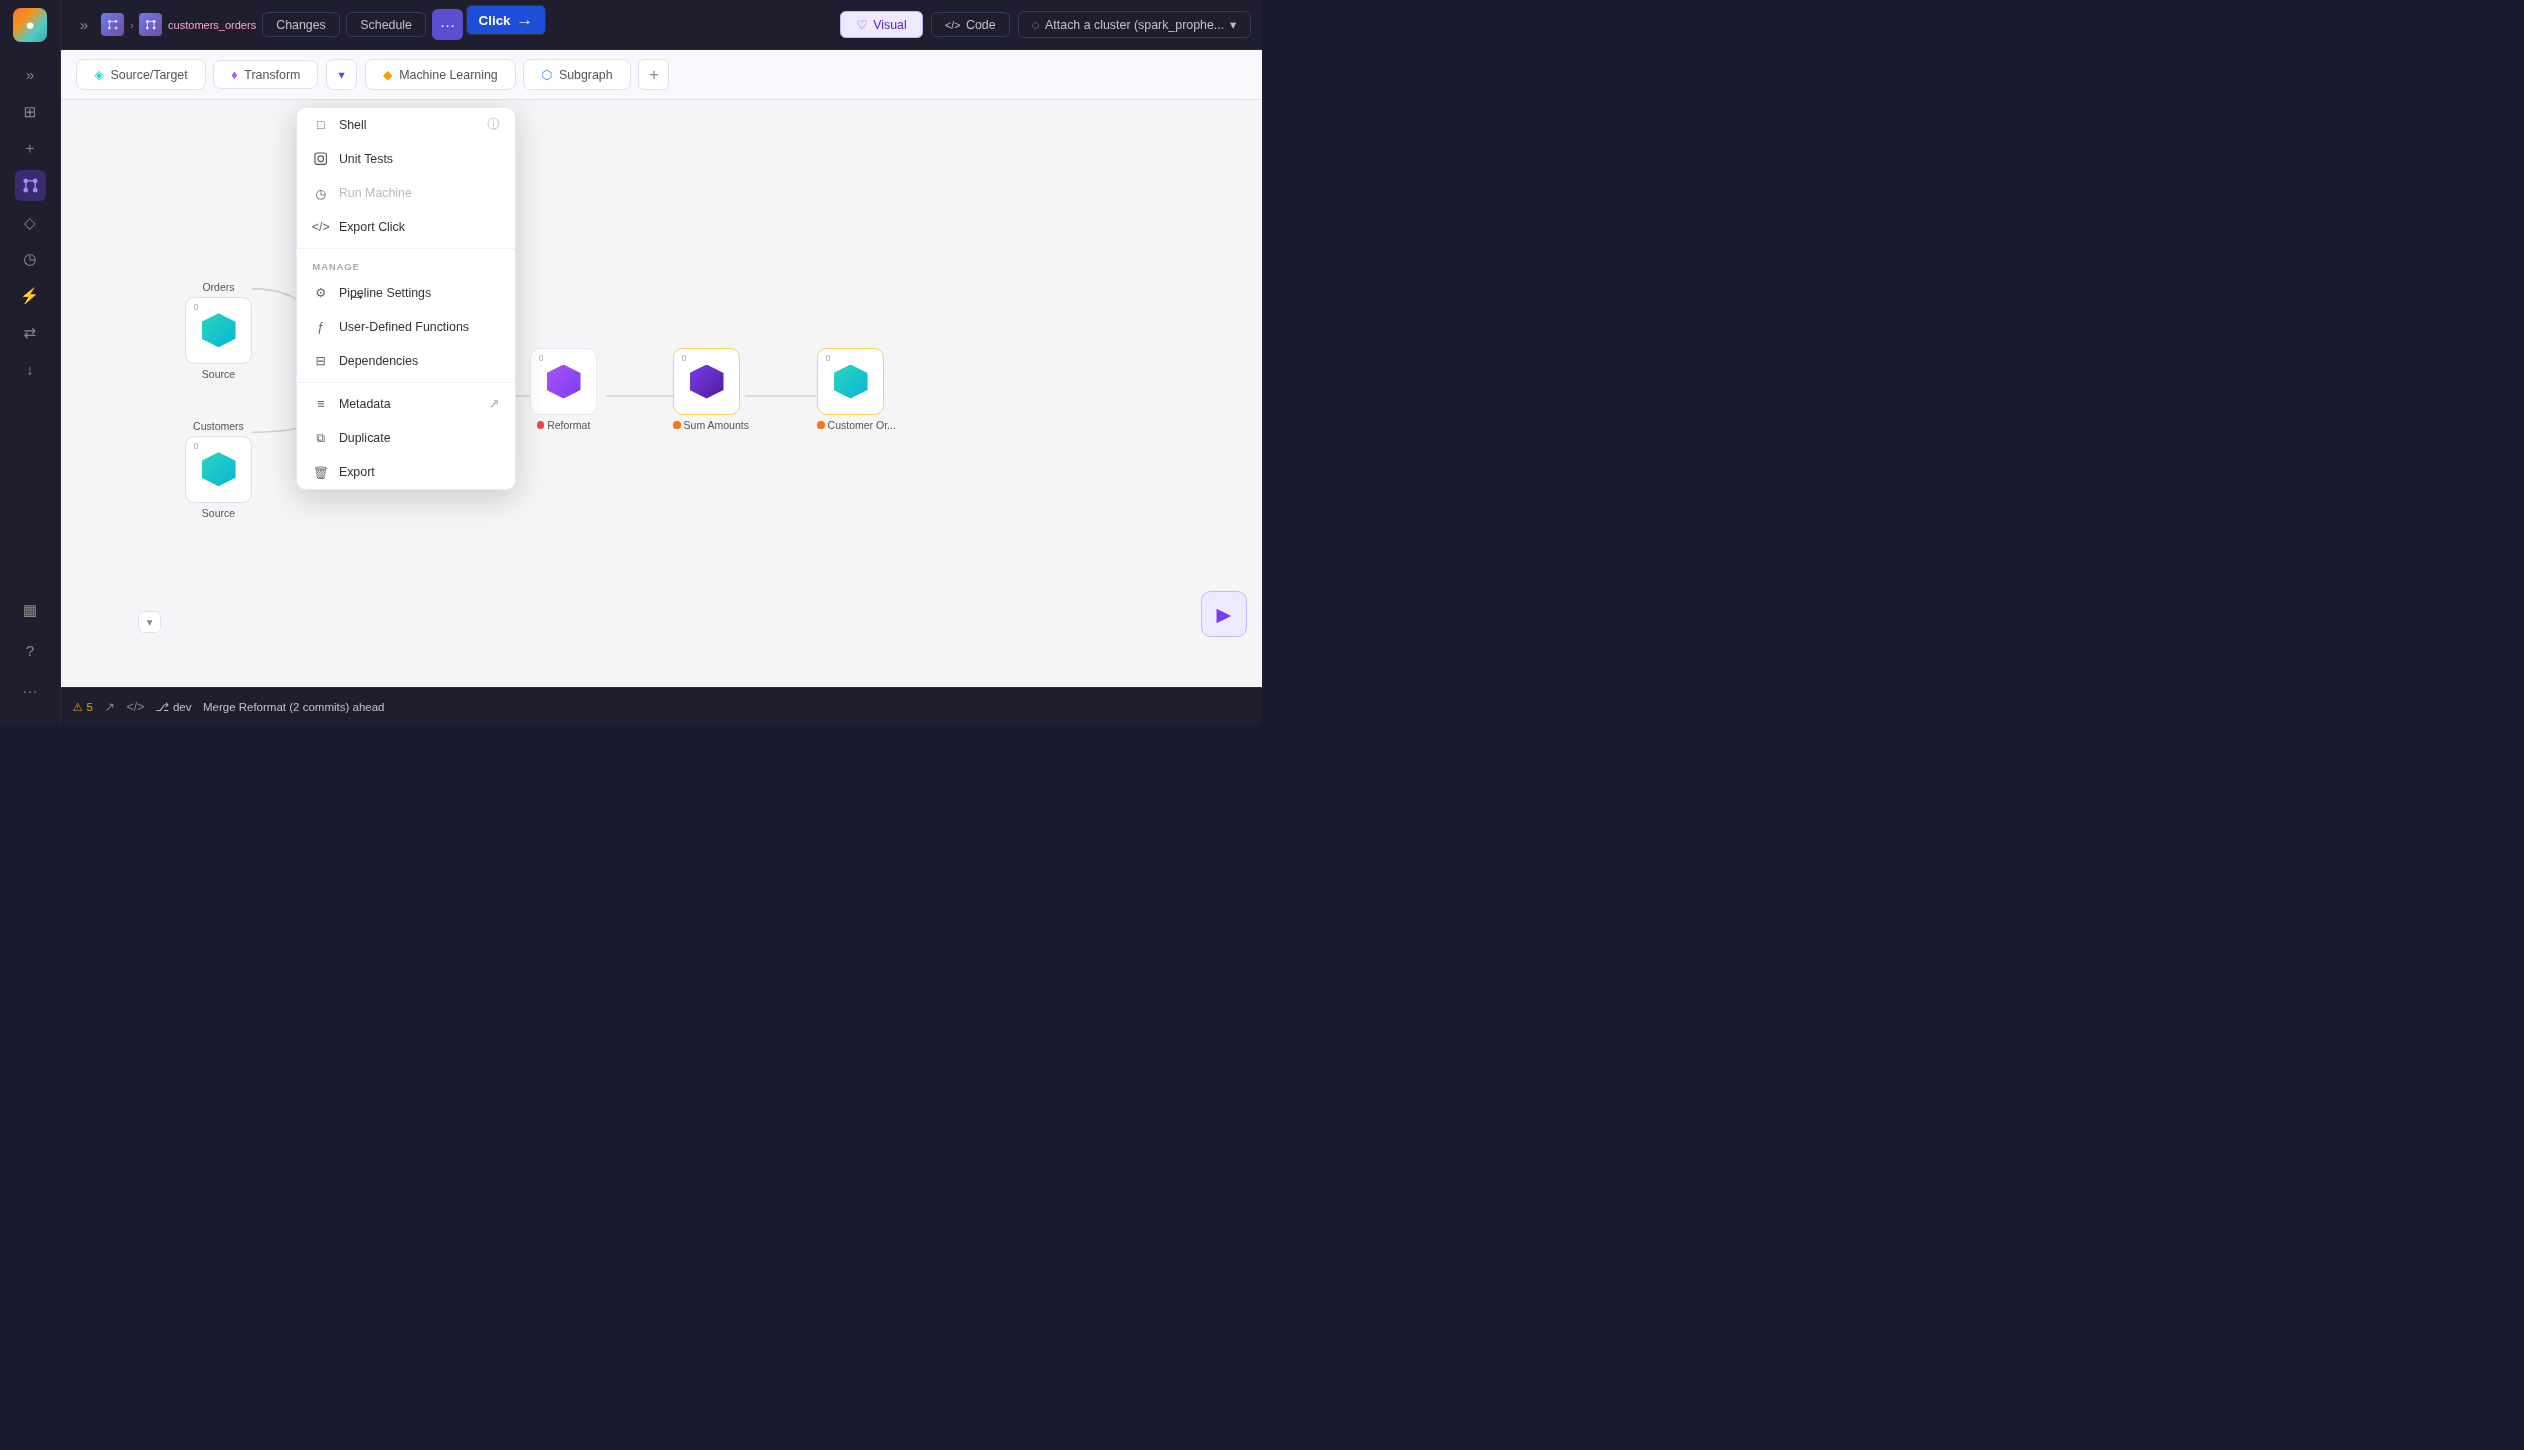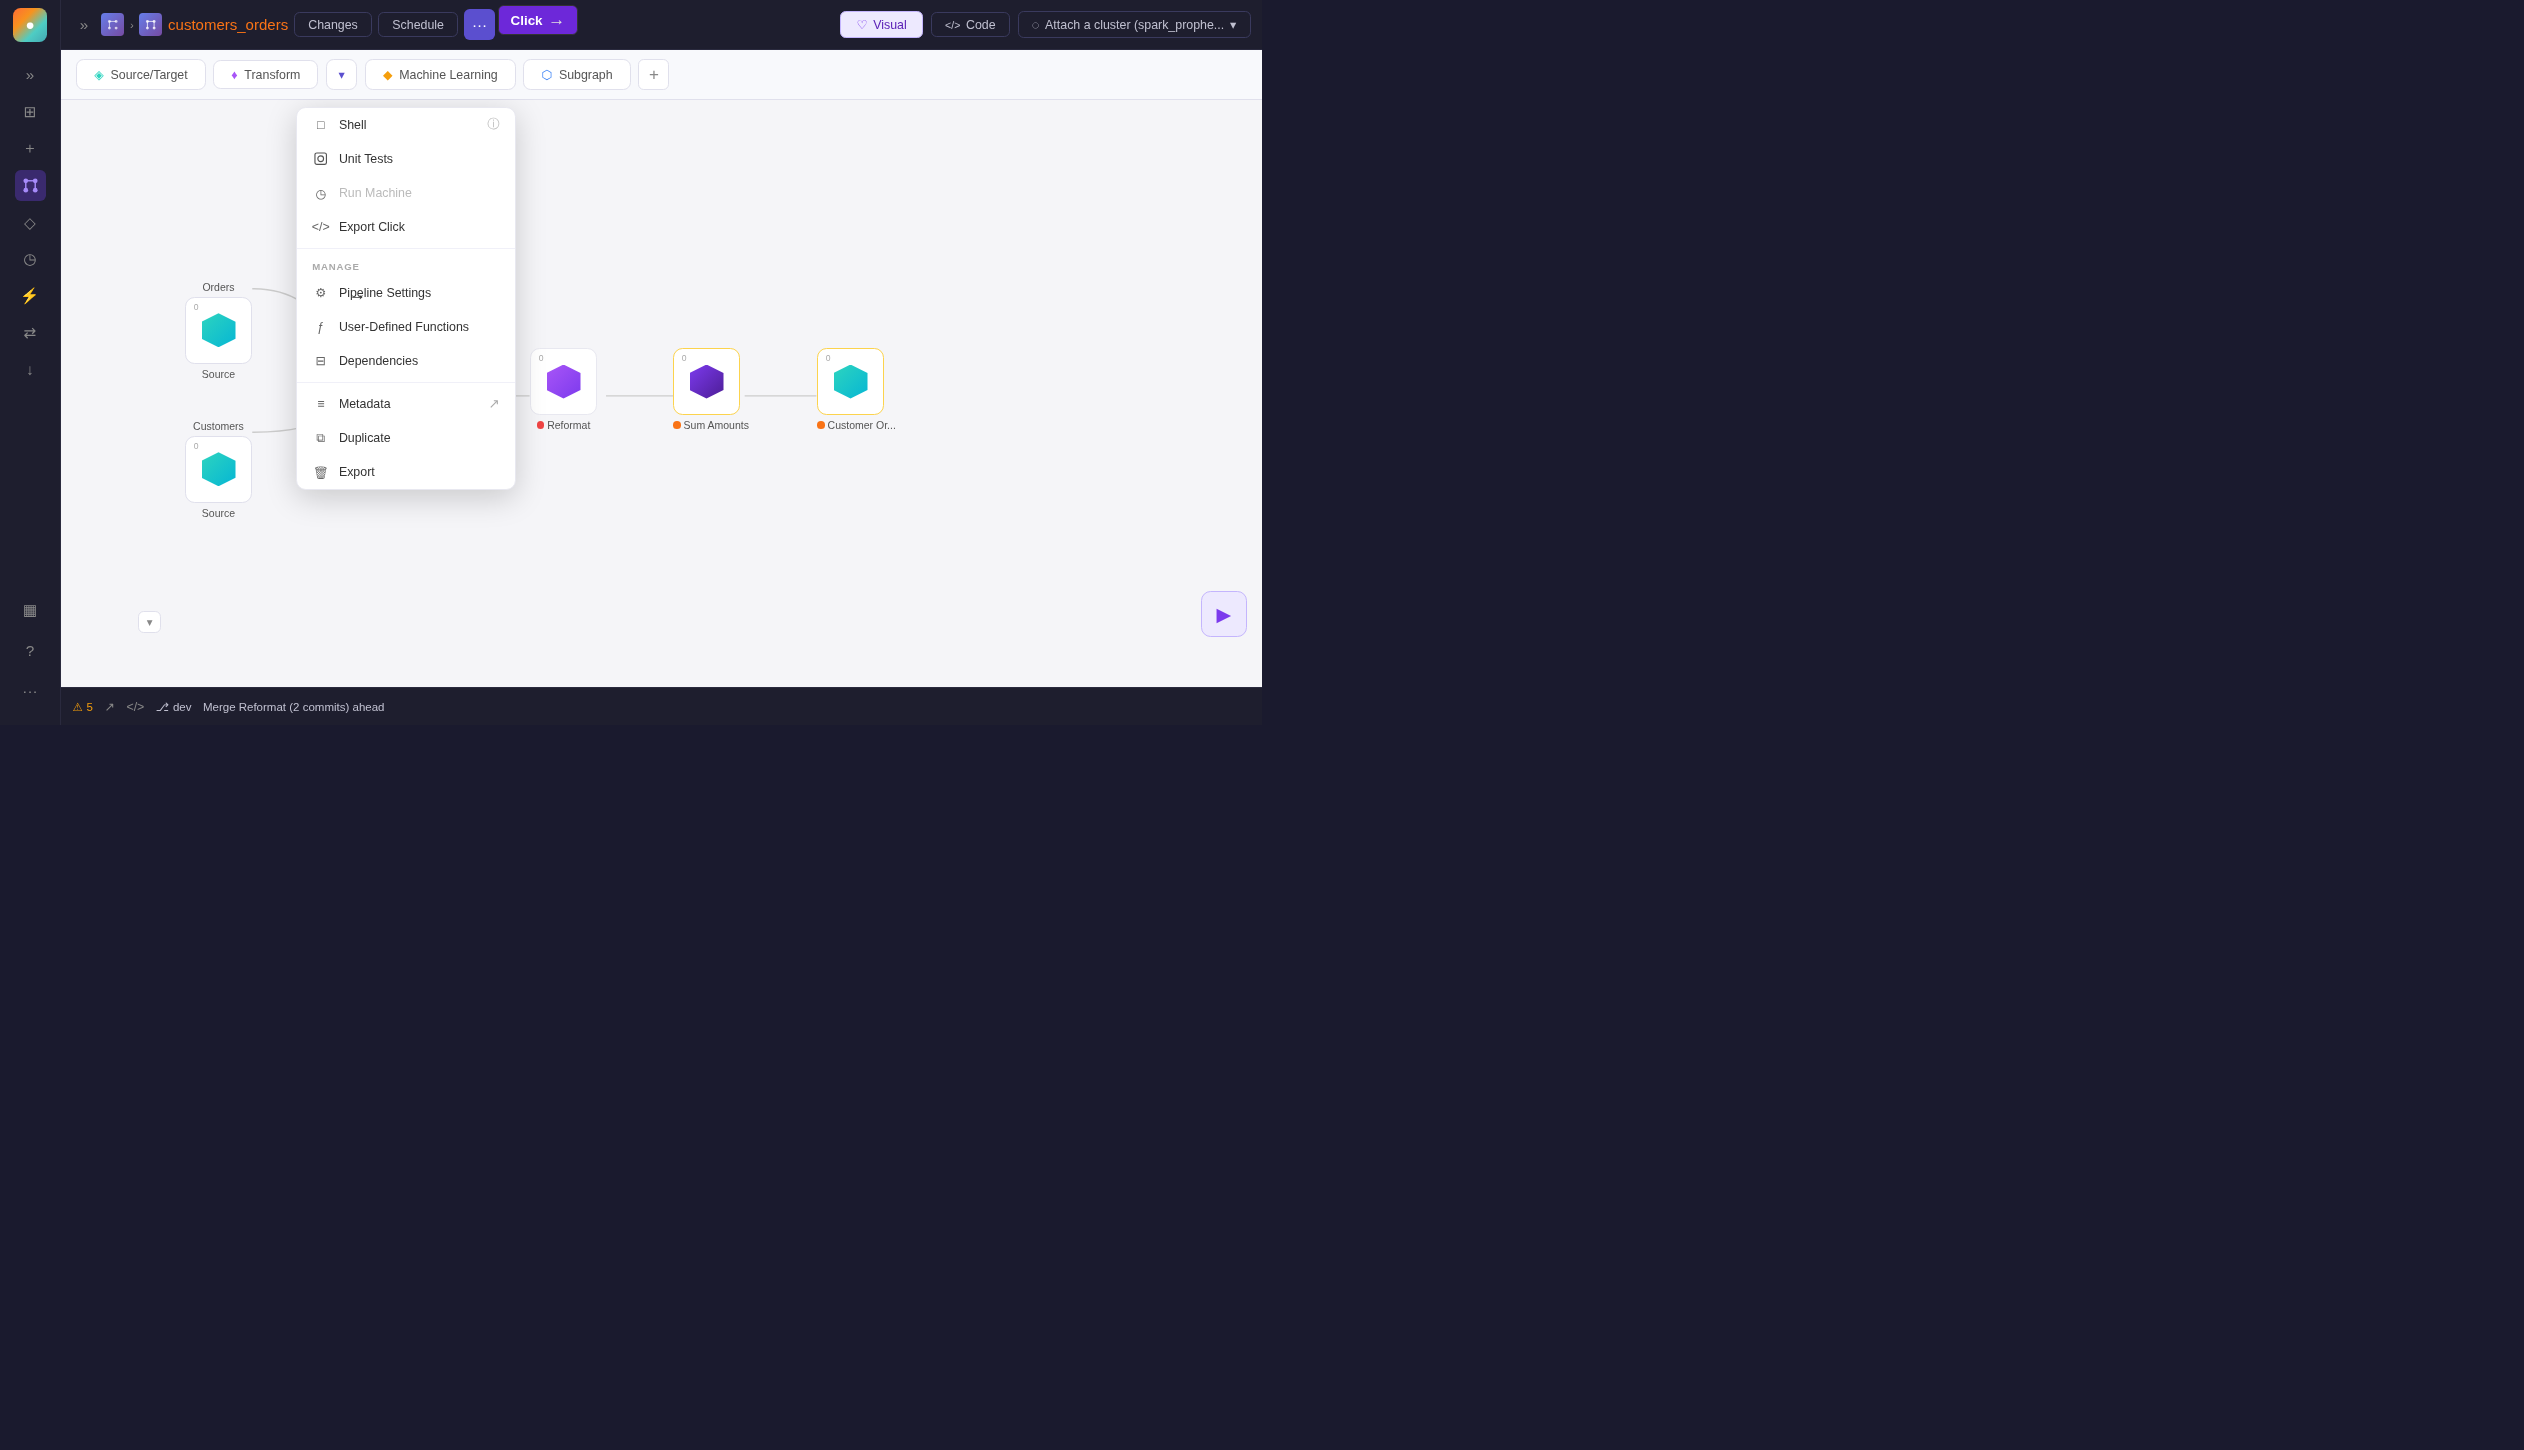--- a/index.html
+++ b/index.html
@@ -64,22 +64,22 @@
     }
     .nav-chevron { color: #888; font-size: 11.5px; }
     .nav-icon {
       width: 23px; height: 23px;
       background: linear-gradient(135deg, #667eea, #764ba2);
       border-radius: 3.8px;
       display: flex; align-items: center; justify-content: center;
       color: white; font-size: 10.5px;
     }
     .nav-title {
-      color: #f97316;
-      font-size: 15px;
+      color: #f9a8d4;
+      font-size: 11px;
       font-weight: 500;
       text-align: center;
     }
     .topbar-btn {
       padding: 4.8px 13.4px;
       border-radius: 5.7px;
       border: 1px solid #3a3a5e;
       background: transparent;
       color: #c0c0d0;
       font-size: 12.4px;
@@ -91,21 +91,21 @@
       border-radius: 5.7px;
       display: flex; align-items: center; justify-content: center;
       color: white;
       font-size: 15.3px;
       cursor: pointer;
       position: relative;
     }
     .click-tooltip {
       position: absolute;
       left: 34px; top: -3.8px;
-      background: #6d28d9;
+      background: #1d4ed8;
       color: white;
       padding: 3.8px 11.5px;
       border-radius: 5.7px;
       font-size: 13.4px;
       font-weight: 600;
       white-space: nowrap;
       display: flex; align-items: center; gap: 5.7px;
       border: 1.9px solid #333;
       z-index: 100;
     }

